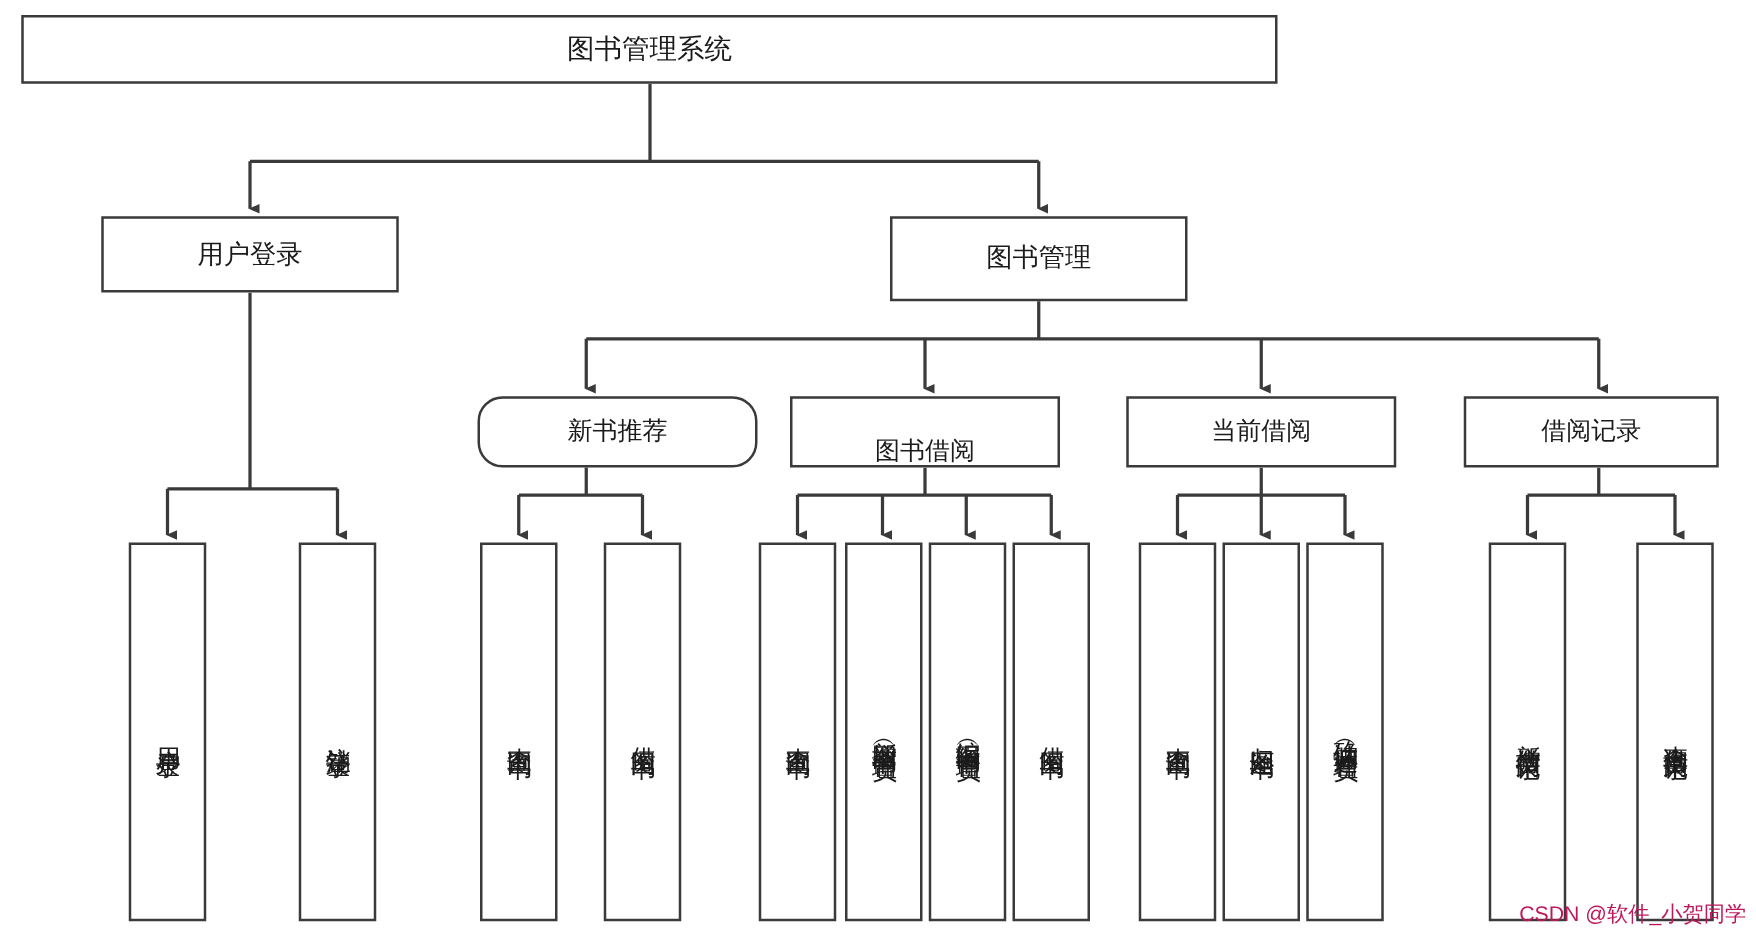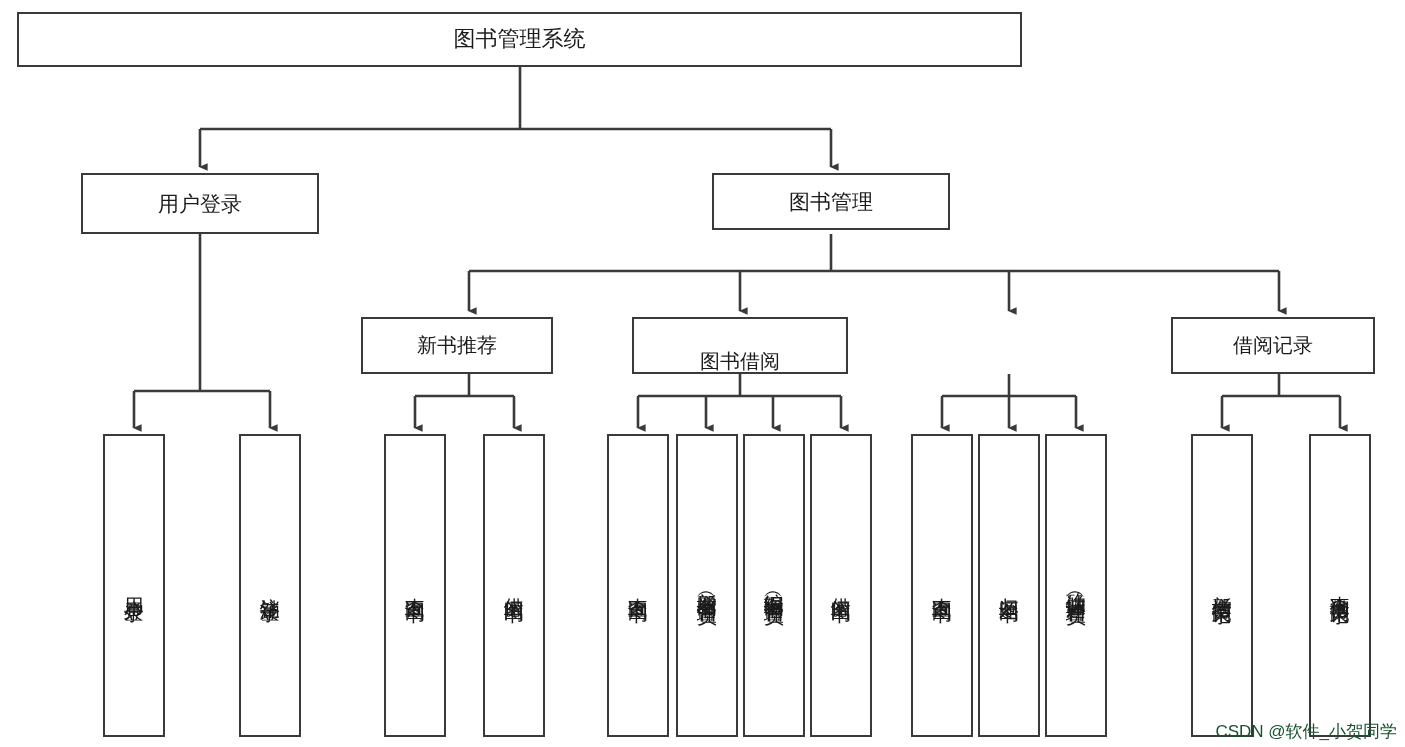--- a/index.html
+++ b/index.html
@@ -56,21 +56,21 @@
     text-orientation: upright;
     letter-spacing: 2px;
     white-space: nowrap;
     text-align: center;
   }
   .watermark {
     position: absolute;
     right: 8px;
     bottom: 4px;
     font-size: 17px;
-    color: #14532d;
+    color: #be185d;
     white-space: nowrap;
     z-index: 5;
   }
 </style>
 </head>
 <body>
 
 <div id="diagram-root">
 
   <svg id="edge-layer" viewBox="0 0 1405 747" width="1405" height="747" xmlns="http://www.w3.org/2000/svg">
@@ -123,29 +123,32 @@
     </g>
   </svg>
 
   <div class="node node-root" style="left:17px; top:12px; width:1005px; height:55px;">
     <span>图书管理系统</span>
   </div>
 
   <div class="node node-mid" style="left:81px; top:173px; width:238px; height:61px;">
     <span>用户登录</span>
   </div>
-  <div class="node node-mid" style="left:712px; top:173px; width:238px; height:57px;">
+  <div class="node node-mid" style="left:712px; top:173px; width:238px; height:68px;">
     <span>图书管理</span>
   </div>
 
-  <div class="node node-sub" style="left:361px; top:317px; width:192px; height:57px;">
+  <div class="node node-sub" style="left:382px; top:317px; width:224px; height:57px;border-radius:20px;">
     <span>新书推荐</span>
   </div>
   <div class="node node-sub" style="left:632px; top:317px; width:216px; height:57px;align-items:flex-end;">
     <span>图书借阅</span>
+  </div>
+  <div class="node node-sub" style="left:901px; top:317px; width:216px; height:57px;">
+    <span>当前借阅</span>
   </div>
   <div class="node node-sub" style="left:1171px; top:317px; width:204px; height:57px;">
     <span>借阅记录</span>
   </div>
 
   <div class="node node-leaf" style="left:103px; top:434px; width:62px; height:303px;">
     <span class="vtext">用户登录</span>
   </div>
   <div class="node node-leaf" style="left:239px; top:434px; width:62px; height:303px;">
     <span class="vtext">注销登录</span>

